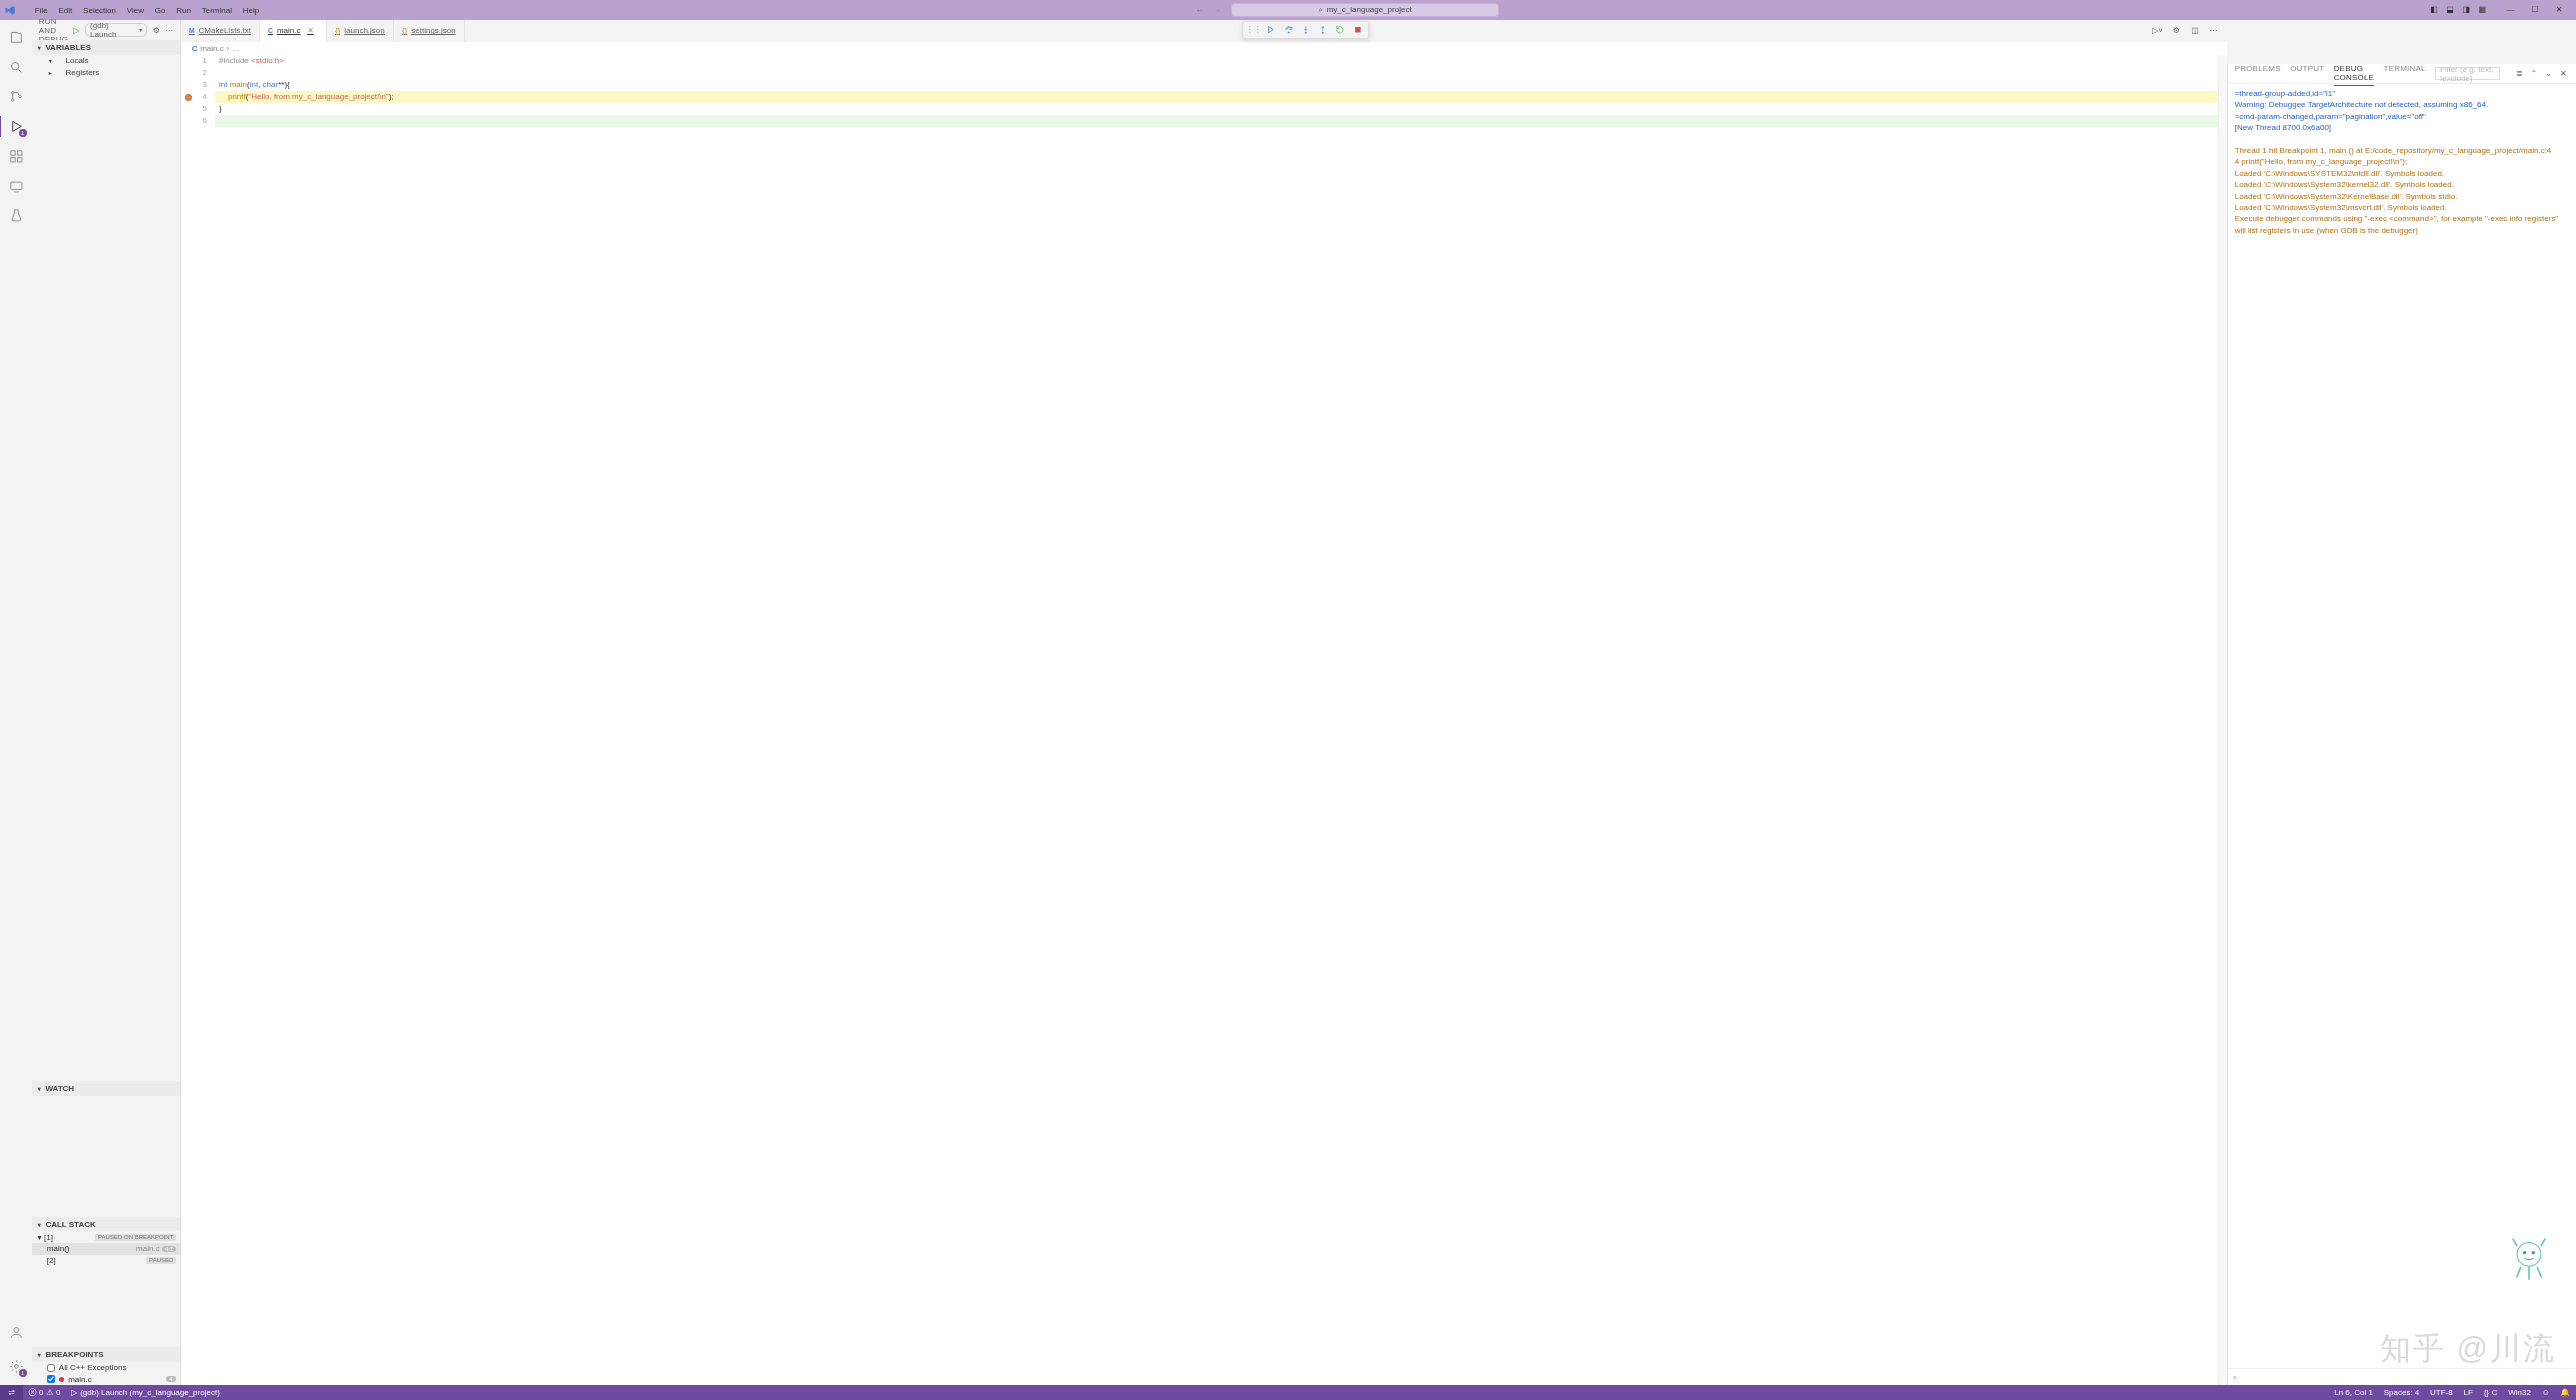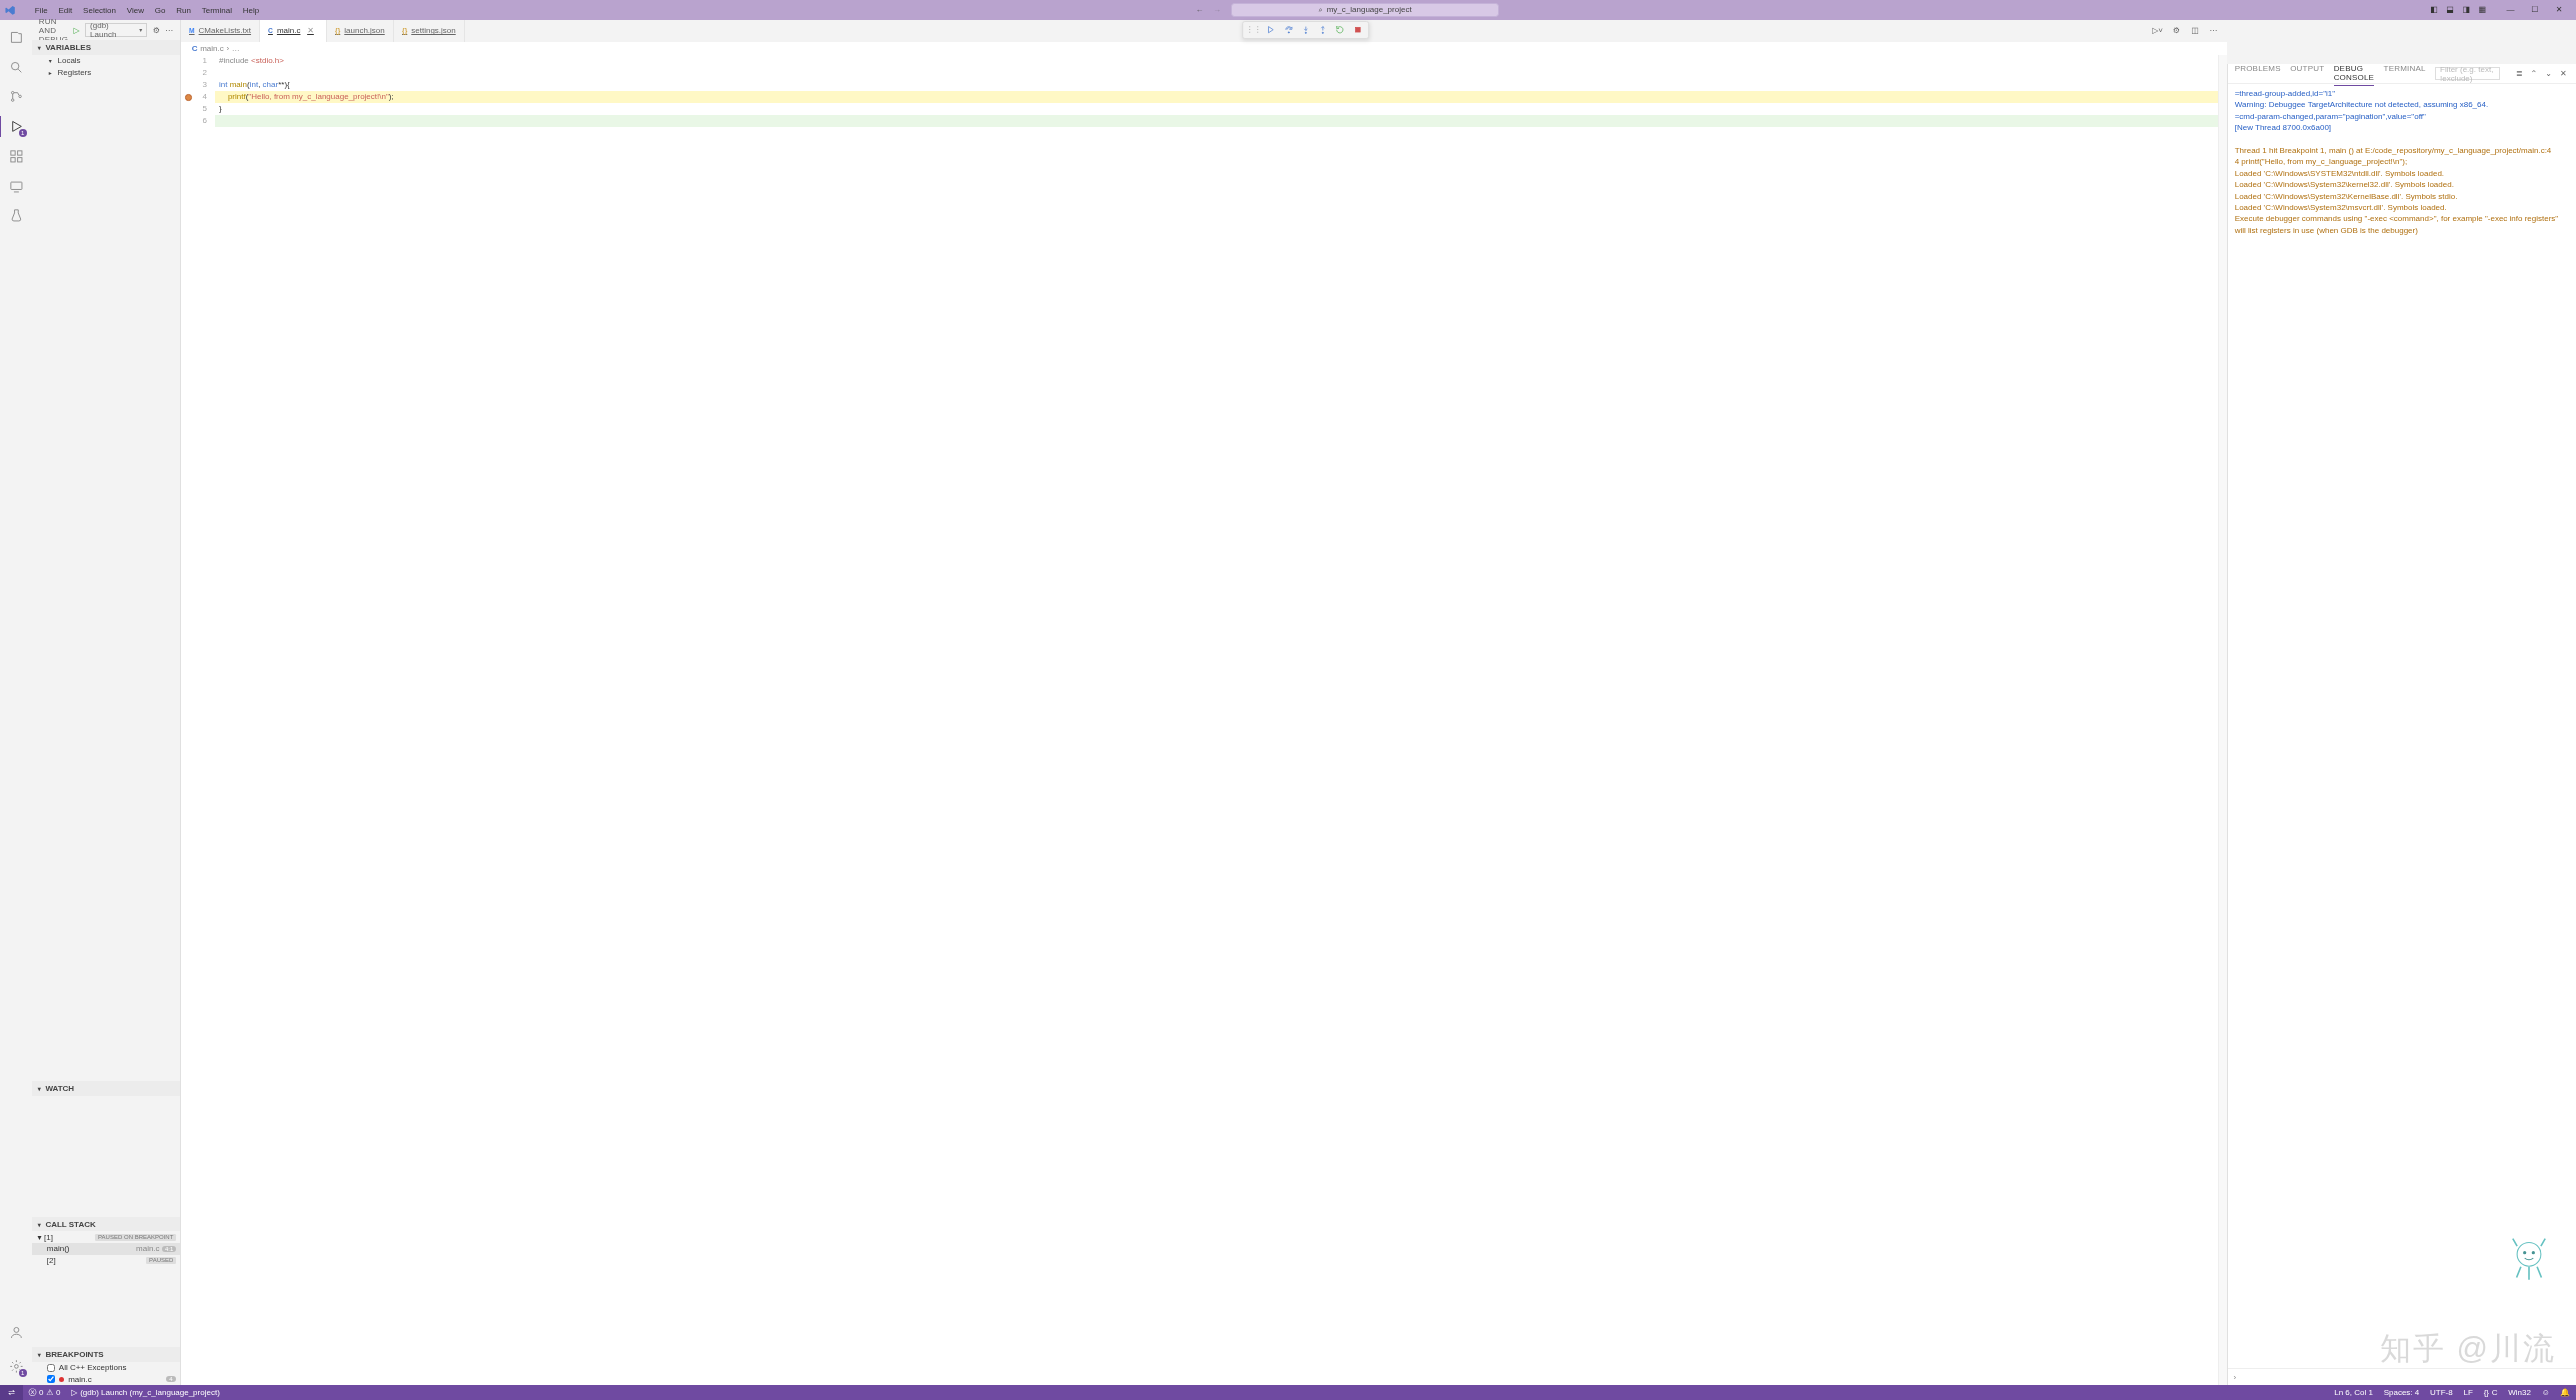--- a/index.html
+++ b/index.html
@@ -20,24 +20,24 @@
 .activity-bar{width:32px;background:#f3f3f3;display:flex;flex-direction:column;align-items:center;padding-top:4px;gap:2.7px;}
 .act-item{width:32px;height:27px;display:flex;align-items:center;justify-content:center;color:#888;position:relative;}
 .act-item.active{color:#333;}
 .act-item.active::before{content:"";position:absolute;left:0;top:2.7px;bottom:2.7px;width:1.3px;background:#6f4aa1;}
 .act-item svg{width:14.8px;height:14.8px;fill:none;stroke:currentColor;stroke-width:1.5;}
 .act-badge{position:absolute;bottom:2.7px;right:5.4px;background:#6f4aa1;color:#fff;border-radius:5.4px;font-size:6px;min-width:8px;height:8px;display:flex;align-items:center;justify-content:center;padding:0 2px;}
 .act-bottom{margin-top:auto;margin-bottom:5.4px;display:flex;flex-direction:column;gap:6.7px;align-items:center;color:#888;}
 .sidebar{width:149px;background:#f3f3f3;display:flex;flex-direction:column;border-right:0.7px solid #e0e0e0;}
 .side-header{height:20px;display:flex;align-items:center;padding:0 6.7px;font-size:6.7px;color:#666;gap:5.4px;}
 .side-header .title{flex:1;letter-spacing:0.2px;}
-.launch-select{display:flex;align-items:center;gap:2.7px;border:0.7px solid #d0d0d0;padding:0 4px;height:13.4px;border-radius:0;font-size:7.4px;}
+.launch-select{display:flex;align-items:center;gap:2.7px;border:0.7px solid #d0d0d0;padding:0 4px;height:13.4px;border-radius:5px;font-size:7.4px;}
 .side-sec-head{height:14.8px;display:flex;align-items:center;padding:0 4px;gap:2.7px;font-weight:600;font-size:6.7px;color:#444;background:#ececec;}
 .side-sec-head .chev{width:6.7px;text-align:center;font-size:6px;}
-.side-node{padding:1.3px 4px 1.3px 14.8px;font-size:7.4px;color:#444;display:flex;align-items:center;gap:4px;}
+.side-node{padding:1.3px 4px 1.3px 14.8px;font-size:7.4px;color:#444;display:flex;align-items:center;gap:12px;}
 .side-node .chev{width:6.7px;font-size:6px;text-align:center;}
 .var-body{flex:0 0 auto;}
 .spacer{flex:1;}
 .callrow{display:flex;align-items:center;padding:1.3px 4px 1.3px 14.8px;font-size:7.4px;}
 .callrow .tag{margin-left:auto;font-size:6px;color:#777;background:#ddd;padding:0.7px 2.7px;border-radius:1.3px;}
 .callrow.sel{background:#e2e2e2;}
 .callrow .badge{background:#bbb;color:#fff;border-radius:5.4px;font-size:6px;padding:0 2.7px;margin-left:2.7px;}
 .bp-row{display:flex;align-items:center;padding:1.3px 4px 1.3px 14.8px;font-size:7.4px;gap:4px;}
 .bp-row input{width:8px;height:8px;}
 .dot-red{width:5.4px;height:5.4px;border-radius:50%;background:#d33;}

